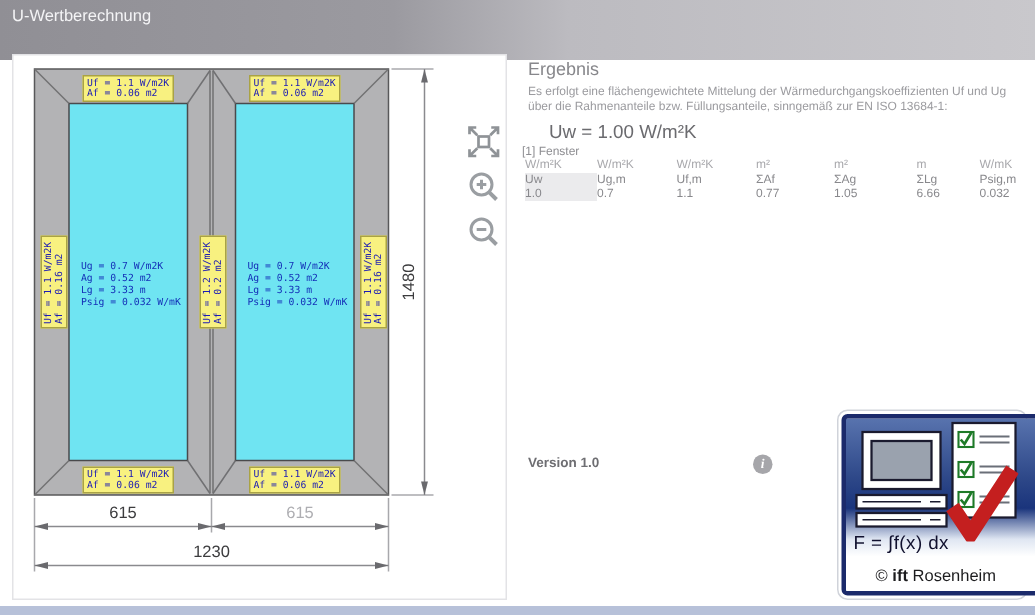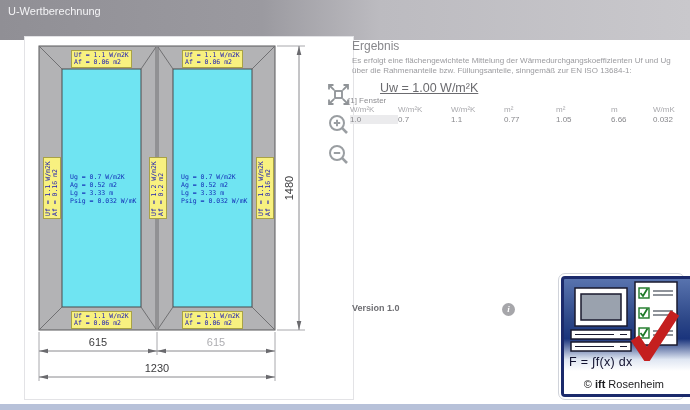--- a/index.html
+++ b/index.html
@@ -5,42 +5,42 @@
   html,body{margin:0;padding:0;background:#fff;}
   #stage{position:relative;width:690px;height:410px;background:#ffffff;overflow:hidden;
          font-family:"Liberation Sans",sans-serif;}
 
   
   .titlebar{position:absolute;left:0;top:0;width:690px;height:40px;
     background:linear-gradient(90deg,#908f95 0%,#9b9aa0 38%,#bcbbc0 55%,#c9c8cc 100%);}
   .titlebar .title{position:absolute;left:8px;top:0;line-height:23px;font-size:11px;color:#f4f4f6;}
 
   
-  .card{position:absolute;left:24px;top:36px;width:330px;height:364px;background:#fff;
+  .card{position:absolute;left:8px;top:36px;width:330px;height:364px;background:#fff;
         border:1px solid #e3e3e6;box-sizing:border-box;}
   .card svg.draw{position:absolute;left:0;top:0;}
 
   .ylabel{position:absolute;background:#f8f180;border:1px solid #a9a245;color:#1a1ab4;
           font-family:"DejaVu Sans Mono",monospace;font-size:6.5px;line-height:7px;
           padding:1px 2px;white-space:nowrap;}
   .ylabel span{display:block;}
   .vrot{transform:rotate(-90deg);}
   .glabel{position:absolute;color:#1430b8;font-family:"DejaVu Sans Mono",monospace;
           font-size:6.5px;line-height:8px;white-space:nowrap;}
   .glabel span{display:block;}
 
   .dimtext{position:absolute;font-size:11px;color:#3c3c3e;text-align:center;}
   .dim-light{color:#aeaeb2;}
 
   .tool-icon{position:absolute;cursor:pointer;}
 
   
   .res-head{position:absolute;left:352px;top:39px;font-size:12px;color:#87878b;}
   .res-desc{position:absolute;left:352px;top:56px;width:334px;font-size:8px;line-height:9.5px;color:#9b9b9f;}
-  .res-uw{position:absolute;left:380px;top:81px;font-size:12.5px;color:#6b6b6f;text-decoration:underline;}
+  .res-uw{position:absolute;left:366px;top:81px;font-size:12.5px;color:#6b6b6f;}
   .res-tabletitle{position:absolute;left:348px;top:96px;font-size:8px;color:#8e8e92;}
   table.res{position:absolute;left:350px;top:105px;width:338px;border-collapse:collapse;table-layout:fixed;}
   table.res td{font-size:8px;line-height:9.5px;height:9.5px;padding:0 3px 0 0;
                overflow:hidden;white-space:nowrap;}
   tr.units td{color:#a8a8ac;}
   tr.hdr td, tr.vals td{color:#88888c;}
   td.shade{background:#ebebed;}
   .res-version{position:absolute;left:352px;top:303px;font-size:9px;font-weight:bold;color:#6e6e72;}
   .info-icon{position:absolute;left:502px;top:303px;width:13px;height:13px;border-radius:50%;
              background:#a6a6aa;color:#fff;font-size:9px;line-height:13px;text-align:center;
@@ -209,20 +209,29 @@
       </colgroup>
       <tbody>
           <tr class="units">
         <td>W/m²K</td>
         <td>W/m²K</td>
         <td>W/m²K</td>
         <td>m²</td>
         <td>m²</td>
         <td>m</td>
         <td>W/mK</td>
+      </tr>
+      <tr class="hdr">
+        <td class="shade">Uw</td>
+        <td>Ug,m</td>
+        <td>Uf,m</td>
+        <td>ΣAf</td>
+        <td>ΣAg</td>
+        <td>ΣLg</td>
+        <td>Psig,m</td>
       </tr>
       <tr class="vals">
         <td class="shade">1.0</td>
         <td>0.7</td>
         <td>1.1</td>
         <td>0.77</td>
         <td>1.05</td>
         <td>6.66</td>
         <td>0.032</td>
       </tr>

